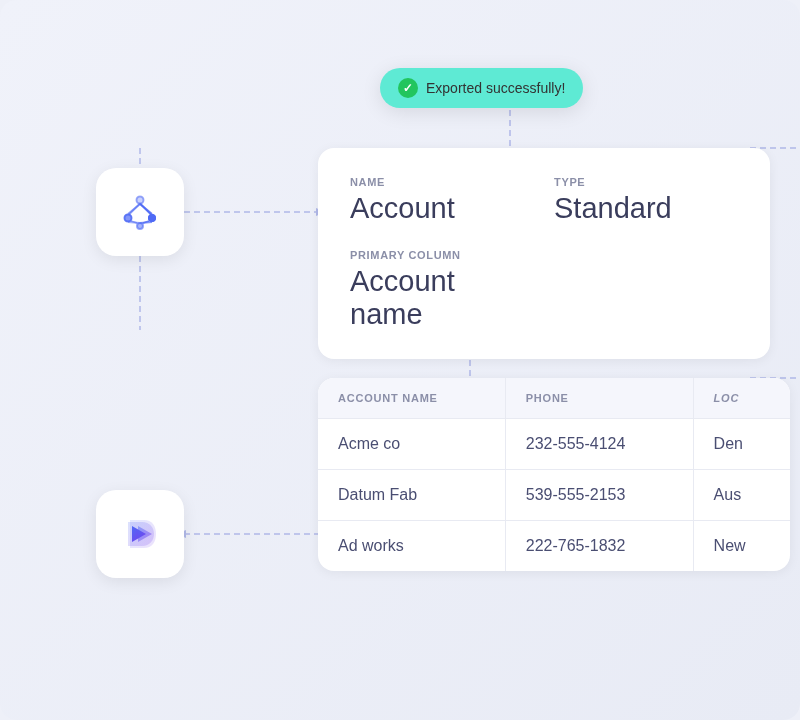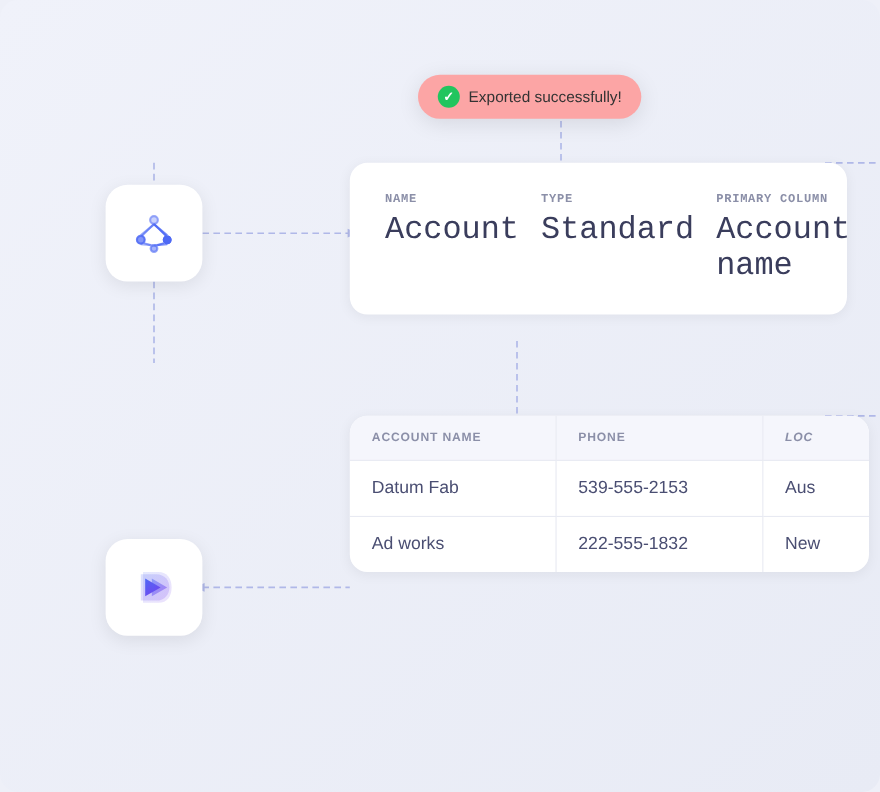--- a/index.html
+++ b/index.html
@@ -21,21 +21,21 @@
       background: linear-gradient(135deg, #f0f2fa 0%, #e8ebf5 100%);
       border-radius: 16px;
     }
 
     
     .toast {
       position: absolute;
       top: 68px;
       left: 50%;
       transform: translateX(-20px);
-      background: #fca5a5;
+      background: #5eead4;
       border-radius: 24px;
       padding: 10px 18px;
       display: flex;
       align-items: center;
       gap: 8px;
       box-shadow: 0 4px 20px rgba(0,0,0,0.10);
       font-size: 14px;
       font-weight: 500;
       color: #333;
       white-space: nowrap;
@@ -99,24 +99,23 @@
       background: white;
       border-radius: 16px;
       padding: 28px 32px;
       box-shadow: 0 2px 12px rgba(0,0,0,0.06);
       z-index: 10;
       overflow: hidden;
     }
 
     .info-grid {
       display: grid;
-      grid-template-columns: 1fr 1fr 1fr 1fr;
+      grid-template-columns: 1fr 1fr;
       row-gap: 24px;
       column-gap: 20px;
-      font-family: Liberation Mono, monospace;
     }
 
     .info-field-label {
       font-size: 11px;
       font-weight: 700;
       color: #8b8fa8;
       letter-spacing: 0.06em;
       text-transform: uppercase;
       margin-bottom: 4px;
     }
@@ -289,24 +288,29 @@
   <table class="data-table">
     <thead>
       <tr>
         <th>ACCOUNT NAME</th>
         <th>PHONE</th>
         <th>LOC</th>
       </tr>
     </thead>
     <tbody>
       <tr>
+        <td>Acme co</td>
+        <td>232-555-4124</td>
+        <td>Den</td>
+      </tr>
+      <tr>
         <td>Datum Fab</td>
         <td>539-555-2153</td>
         <td>Aus</td>
       </tr>
       <tr>
         <td>Ad works</td>
-        <td>222-555-1832</td>
+        <td>222-765-1832</td>
         <td>New</td>
       </tr>
     </tbody>
   </table>
 </div>
 
 </body></html>

